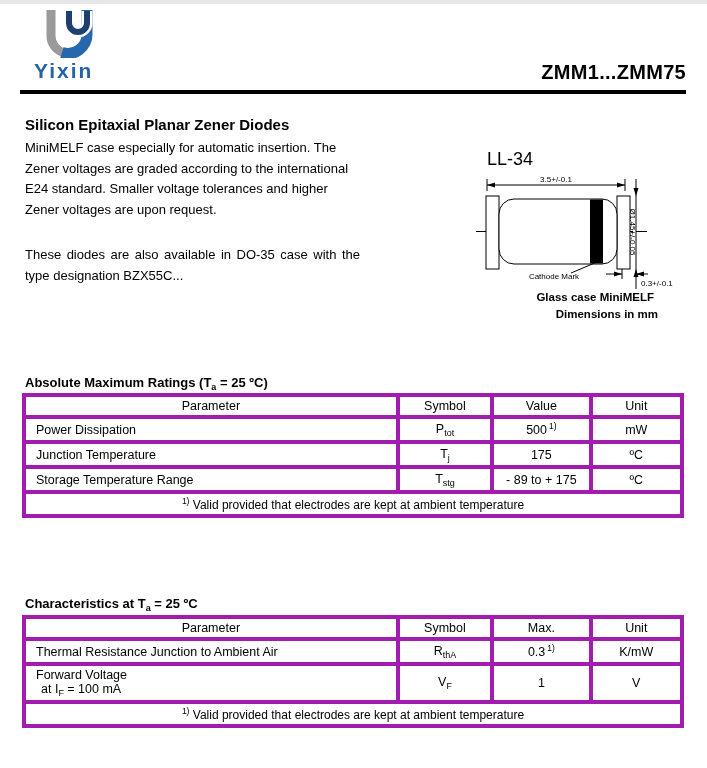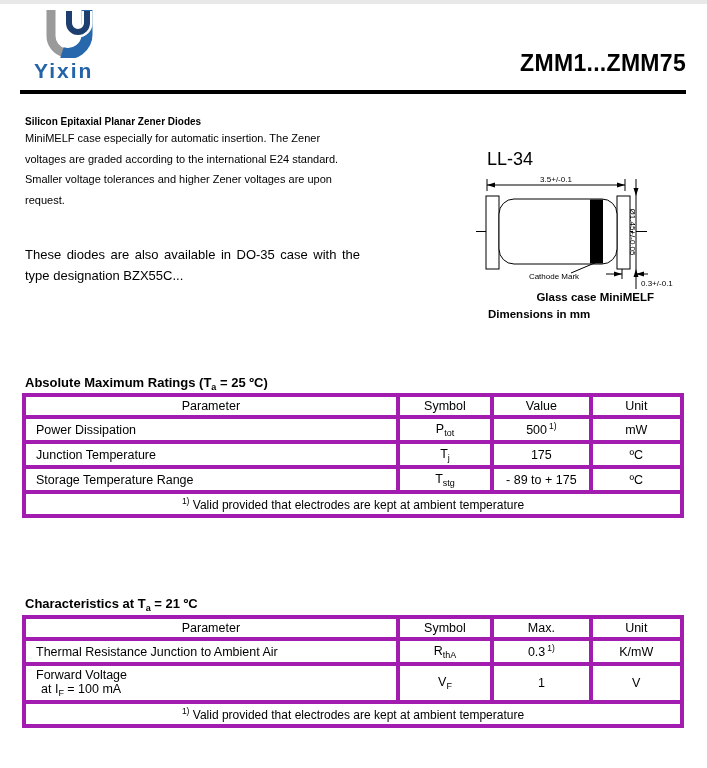--- a/index.html
+++ b/index.html
@@ -10,50 +10,50 @@
     font-family:"Liberation Sans", sans-serif;
   }
   
   .logo-wrap{ position:absolute; left:34px; top:6px; width:120px; }
   .logo-svg{ display:block; margin-left:8px; }
   .wordmark{
     font-size:21px; font-weight:bold; color:#2363a8;
     letter-spacing:2px; margin-top:1px;
   }
   .part-title{
-    position:absolute; top:46px; right:21px;
-    font-size:23px; font-weight:bold; letter-spacing:.3px;
+    position:absolute; top:57px; right:21px;
+    font-size:20px; font-weight:bold; letter-spacing:.3px;
   }
   .header-rule{
     position:absolute; left:20px; top:86px; width:666px; height:4px;
     background:#000;
   }
   
   .intro-heading{
     position:absolute; left:25px; top:112px;
-    font-size:10px; font-weight:bold;
+    font-size:15px; font-weight:bold;
   }
   .intro-p1{
-    position:absolute; left:25px; top:124px; width:335px;
-    font-size:11px; line-height:20.5px;
+    position:absolute; left:25px; top:134px; width:335px;
+    font-size:13px; line-height:20.5px;
   }
   .intro-p2{
     position:absolute; left:25px; top:241px; width:335px;
     font-size:13px; line-height:20.5px; text-align:justify;
   }
   
   .package{ position:absolute; left:470px; top:145px; width:237px; }
   .package-name{ position:absolute; left:17px; top:0; font-size:18px; }
   .package-svg{ position:absolute; left:0; top:22px; }
   .package-caption1{
     position:absolute; left:0; top:142px; width:184px; text-align:right;
     font-size:11.5px; font-weight:bold;
   }
   .package-caption2{
-    position:absolute; left:18px; top:159px; width:184px; text-align:left;
+    position:absolute; left:4px; top:159px; width:184px; text-align:right;
     font-size:11.5px; font-weight:bold;
   }
   .dim-text{ font-size:8px; fill:#000; font-family:"Liberation Sans", sans-serif; }
   .draw-line{ stroke:#000; stroke-width:1; fill:none; }
   .draw-fill{ fill:#000; stroke:none; }
   .part-outline{ stroke:#000; stroke-width:1; fill:#fff; }
   
   .tbl-caption{ position:absolute; left:25px; font-size:13px; font-weight:bold; }
   .cap-ratings{ top:371px; }
   .cap-chars{ top:592px; }
@@ -179,21 +179,21 @@
       <td>- 89 to + 175</td>
       <td>ºC</td>
     </tr>
     <tr>
       <td class="footnote" colspan="4"><sup class="fn">1)</sup><span> Valid provided that electrodes are kept at ambient temperature</span></td>
     </tr>
   </tbody>
     </table>
 
   <div class="tbl-caption cap-chars">
-    <span>Characteristics at T</span><sub class="sym">a</sub><span> = 21 ºC</span>
+    <span>Characteristics at T</span><sub class="sym">a</sub><span> = 25 ºC</span>
   </div>
 
   <table class="spec tbl-chars">
     <colgroup>
         <col style="width:56.8%">
         <col style="width:14.35%">
         <col style="width:14.95%">
         <col style="width:13.9%">
       </colgroup>
     <tbody>

